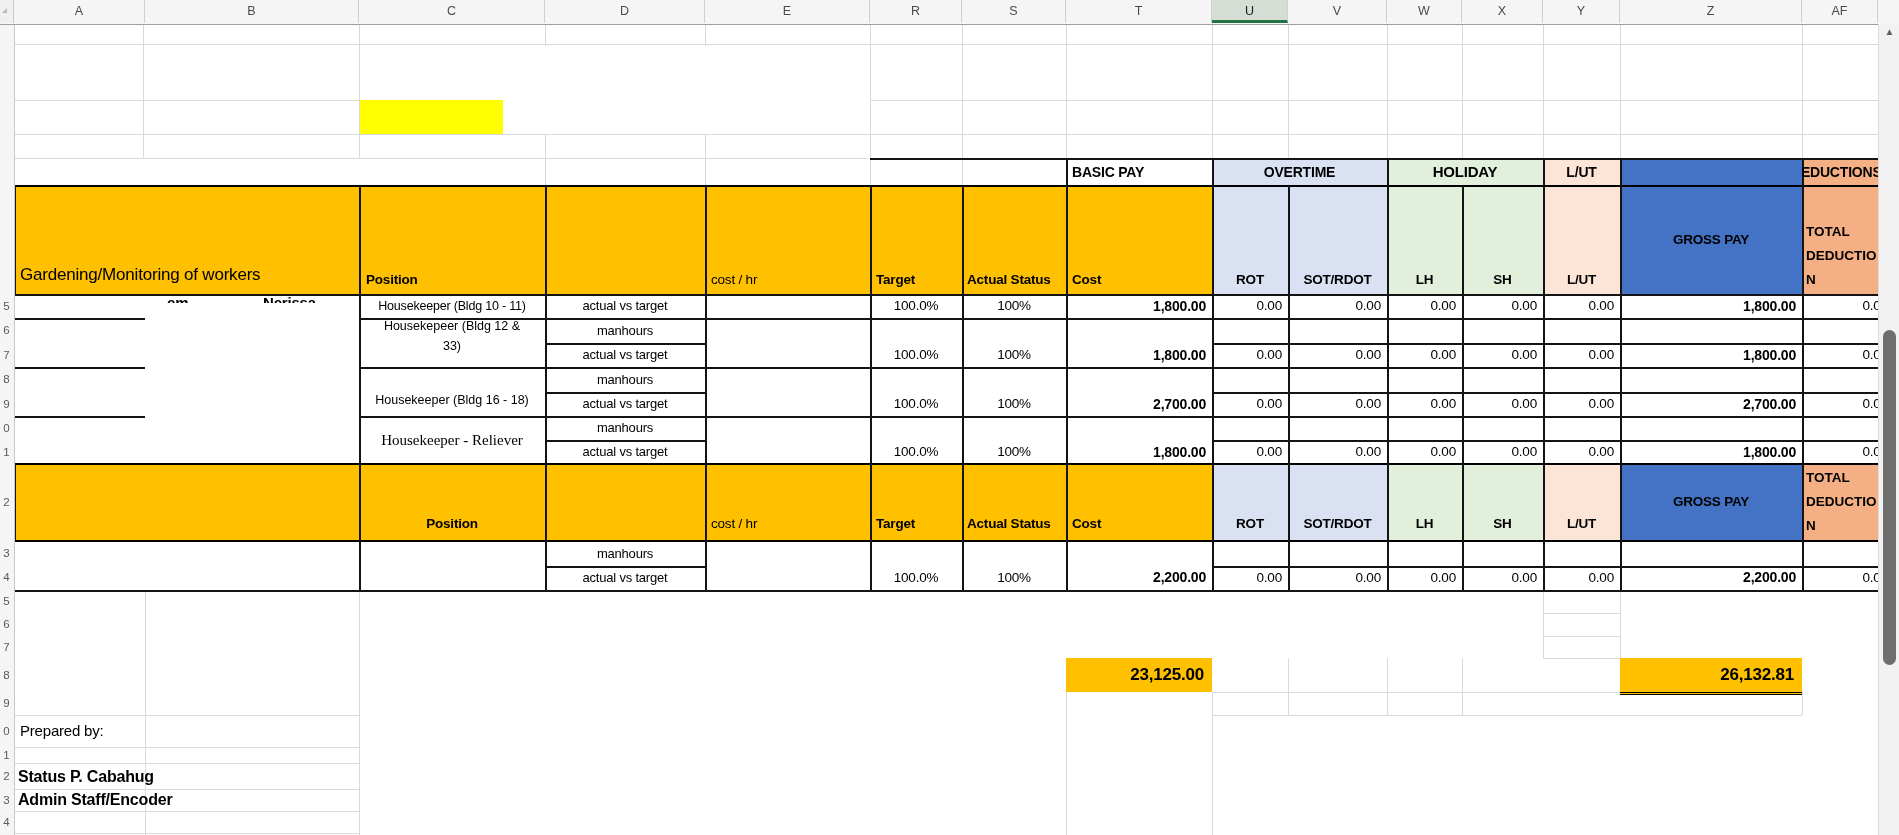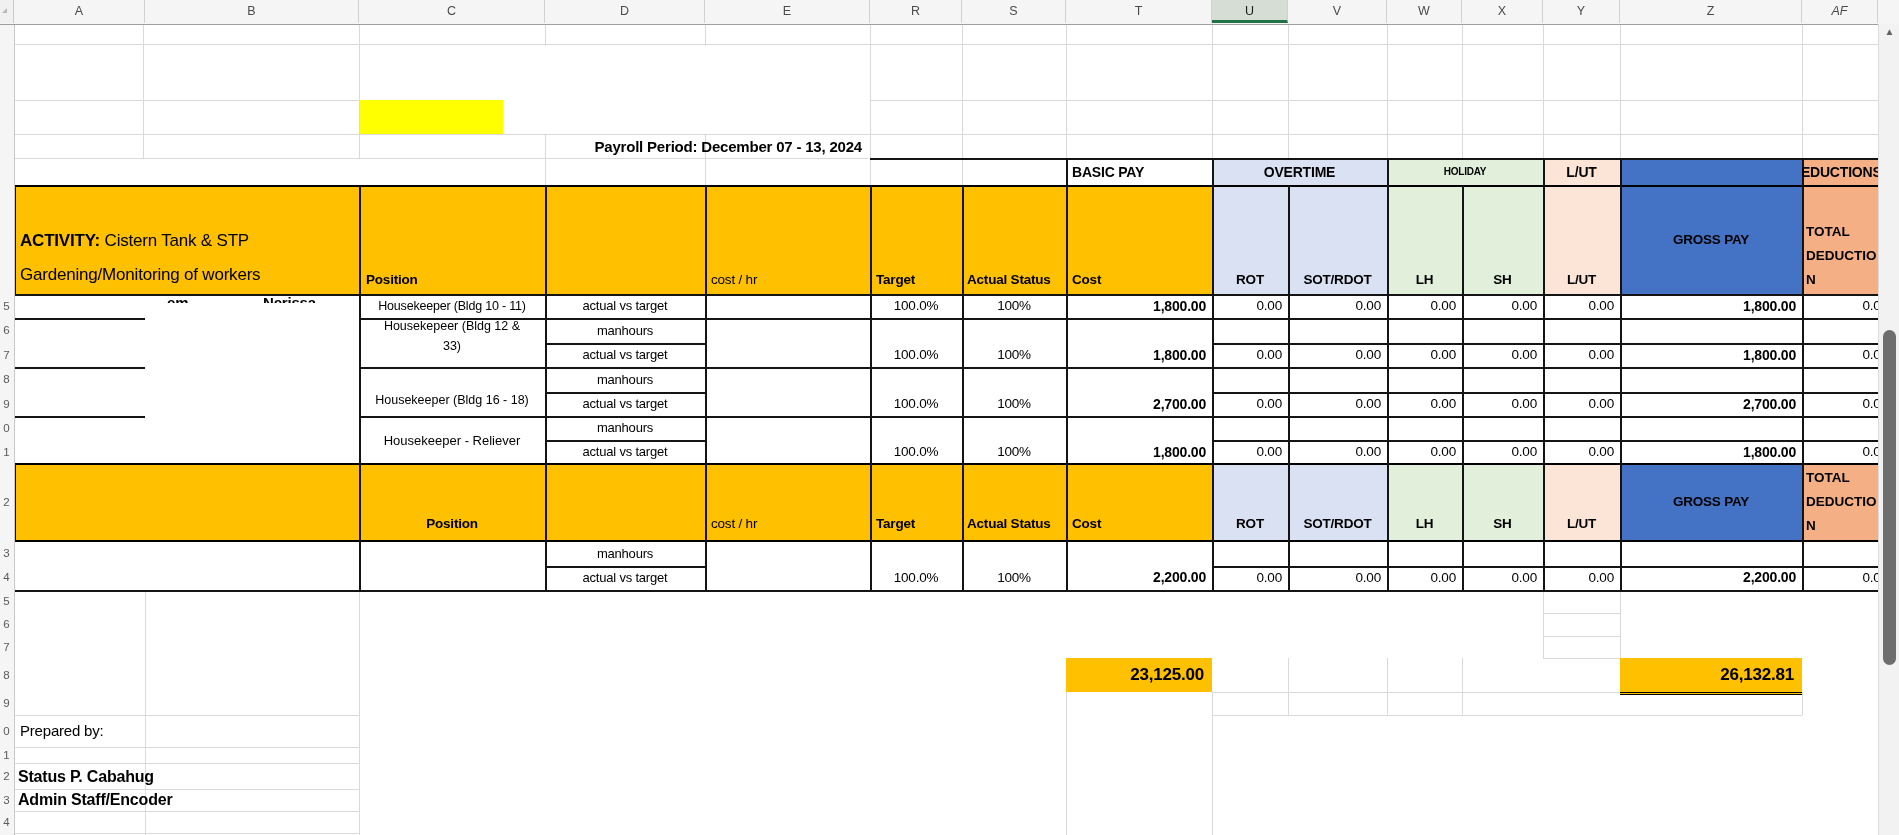--- a/index.html
+++ b/index.html
@@ -138,38 +138,34 @@
   <div class="vl" style="left:962px;top:186px;height:404px;"></div>
   <div class="vl" style="left:1066px;top:158px;height:432px;"></div>
   <div class="vl" style="left:1212px;top:158px;height:432px;"></div>
   <div class="vl" style="left:1288px;top:186px;height:404px;"></div>
   <div class="vl" style="left:1387px;top:158px;height:432px;"></div>
   <div class="vl" style="left:1462px;top:186px;height:404px;"></div>
   <div class="vl" style="left:1543px;top:158px;height:432px;"></div>
   <div class="vl" style="left:1620px;top:158px;height:432px;"></div>
   <div class="vl" style="left:1802px;top:158px;height:432px;"></div>
 
-  <div class="txt b r" style="left:359px;top:135px;width:503px;height:23px;line-height:23px;font-size:15px;">Payroll Period: December 07 - 13, 2024</div>
 
   <div class="abs" style="left:165px;top:294px;width:280px;height:9px;overflow:hidden;">
     <span class="txt" style="left:2px;top:0;font-size:15px;font-weight:600;text-decoration:underline;">em</span>
     <span class="txt" style="left:98px;top:0;font-size:15px;font-weight:600;">Nerissa</span>
   </div>
 
   <div class="txt b" style="left:1072px;top:158px;width:138px;height:28px;line-height:28px;font-size:14px;">BASIC PAY</div>
   <div class="txt b c" style="left:1212px;top:158px;width:175px;height:28px;line-height:28px;font-size:14px;">OVERTIME</div>
-  <div class="txt b c" style="left:1387px;top:158px;width:156px;height:28px;line-height:28px;font-size:10px;">HOLIDAY</div>
+  <div class="txt b c" style="left:1387px;top:158px;width:156px;height:28px;line-height:28px;font-size:15px;">HOLIDAY</div>
   <div class="txt b c" style="left:1543px;top:158px;width:77px;height:28px;line-height:28px;font-size:14px;">L/UT</div>
   <div class="abs" style="left:1802px;top:158px;width:96px;height:28px;overflow:hidden;">
     <span class="txt b" style="left:-11px;top:0;height:28px;line-height:28px;font-size:14px;">DEDUCTIONS</span>
   </div>
 
-  <div class="txt" style="left:20px;top:226px;height:30px;line-height:30px;font-size:17px;">
-    <span class="b">ACTIVITY:</span><span> Cistern Tank &amp; STP</span>
-  </div>
   <div class="txt" style="left:20px;top:260px;height:30px;line-height:30px;font-size:17px;">Gardening/Monitoring of workers</div>
 
   <div class="txt b" style="left:366px;top:268px;height:24px;line-height:24px;font-size:13.5px;">Position</div>
   <div class="txt" style="left:711px;top:268px;height:24px;line-height:24px;font-size:13.5px;">cost / hr</div>
   <div class="txt b" style="left:876px;top:268px;height:24px;line-height:24px;font-size:13.5px;">Target</div>
   <div class="txt b" style="left:967px;top:268px;height:24px;line-height:24px;font-size:13.5px;">Actual Status</div>
   <div class="txt b" style="left:1072px;top:268px;height:24px;line-height:24px;font-size:13.5px;">Cost</div>
   <div class="txt b c" style="left:1212px;top:268px;width:76px;height:24px;line-height:24px;font-size:13.5px;">ROT</div>
   <div class="txt b c" style="left:1288px;top:268px;width:99px;height:24px;line-height:24px;font-size:13.5px;">SOT/RDOT</div>
   <div class="txt b c" style="left:1387px;top:268px;width:75px;height:24px;line-height:24px;font-size:13.5px;">LH</div>
@@ -180,21 +176,21 @@
               overflow-wrap:anywhere;white-space:normal;display:flex;flex-direction:column;justify-content:flex-end;">TOTAL DEDUCTION</div>
 
   <div class="txt c" style="left:360px;top:294px;width:184px;height:24px;line-height:24px;font-size:12.5px;">Housekeeper (Bldg 10 - 11)</div>
   <div class="abs" style="left:360px;top:318px;width:184px;height:36px;display:flex;align-items:center;justify-content:center;">
     <span class="c" style="font-size:12.5px;text-align:center;white-space:normal;line-height:20px;width:150px;">Housekepeer (Bldg 12 &amp; 33)</span>
   </div>
   <div class="abs" style="left:360px;top:367px;width:184px;height:49px;display:flex;align-items:center;justify-content:center;">
     <span style="font-size:12.5px;margin-top:16px;">Housekeeper (Bldg 16 - 18)</span>
   </div>
   <div class="abs" style="left:360px;top:416px;width:184px;height:48px;display:flex;align-items:center;justify-content:center;">
-    <span style="font-size:13px;">Housekeeper - Reliever</span>
+    <span style="font-size:15px;font-family:Liberation Serif, serif;">Housekeeper - Reliever</span>
   </div>
 
   <div class="txt c" style="left:545px;top:294px;width:160px;height:24px;line-height:24px;font-size:13px;">actual vs target</div>
   <div class="txt c" style="left:545px;top:318px;width:160px;height:25px;line-height:25px;font-size:13px;">manhours</div>
   <div class="txt c" style="left:545px;top:343px;width:160px;height:24px;line-height:24px;font-size:13px;">actual vs target</div>
   <div class="txt c" style="left:545px;top:367px;width:160px;height:25px;line-height:25px;font-size:13px;">manhours</div>
   <div class="txt c" style="left:545px;top:392px;width:160px;height:24px;line-height:24px;font-size:13px;">actual vs target</div>
   <div class="txt c" style="left:545px;top:416px;width:160px;height:24px;line-height:24px;font-size:13px;">manhours</div>
   <div class="txt c" style="left:545px;top:440px;width:160px;height:24px;line-height:24px;font-size:13px;">actual vs target</div>
 
@@ -284,21 +280,21 @@
     <div class="ch" style="left:705px;width:165px;">E</div>
     <div class="ch" style="left:870px;width:92px;">R</div>
     <div class="ch" style="left:962px;width:104px;">S</div>
     <div class="ch" style="left:1066px;width:146px;">T</div>
     <div class="ch sel" style="left:1212px;width:76px;">U</div>
     <div class="ch" style="left:1288px;width:99px;">V</div>
     <div class="ch" style="left:1387px;width:75px;">W</div>
     <div class="ch" style="left:1462px;width:81px;">X</div>
     <div class="ch" style="left:1543px;width:77px;">Y</div>
     <div class="ch" style="left:1620px;width:182px;">Z</div>
-    <div class="ch" style="left:1802px;width:76px;font-style:italic;">AF</div>
+    <div class="ch" style="left:1802px;width:76px;">AF</div>
     <div class="abs" style="left:0;top:0;width:14px;height:23px;background:#f0f0f0;border-right:1px solid #c9c9c9;">
       <div id="corner-tri" style="transform:scale(0.45);transform-origin:left top;"></div>
     </div>
   </div>
 
   <div id="gutter">
     <div class="gd" style="top:270px;height:24px;line-height:24px;">5</div>
     <div class="gd" style="top:294px;height:25px;line-height:25px;">6</div>
     <div class="gd" style="top:319px;height:24px;line-height:24px;">7</div>
     <div class="gd" style="top:343px;height:25px;line-height:25px;">8</div>

